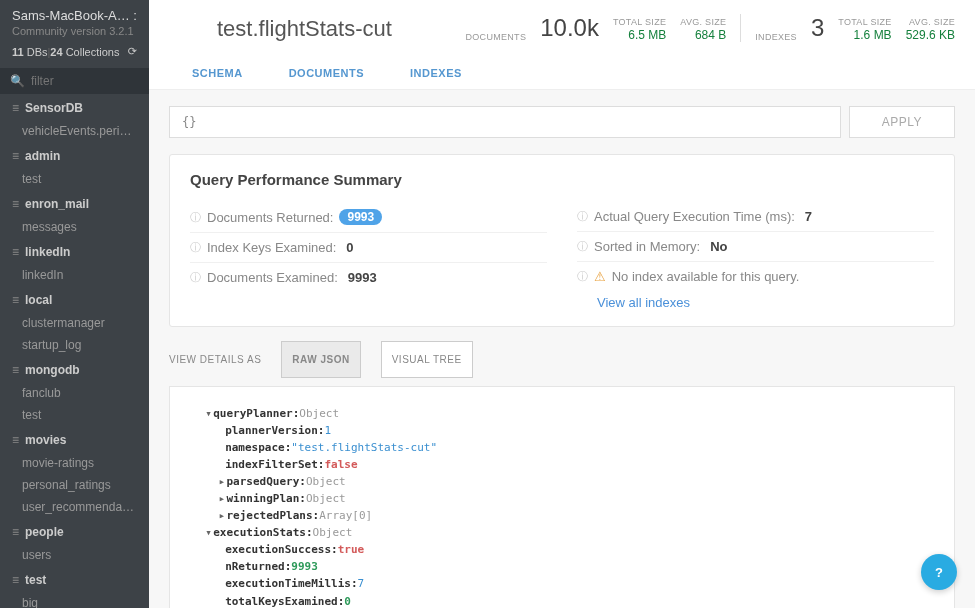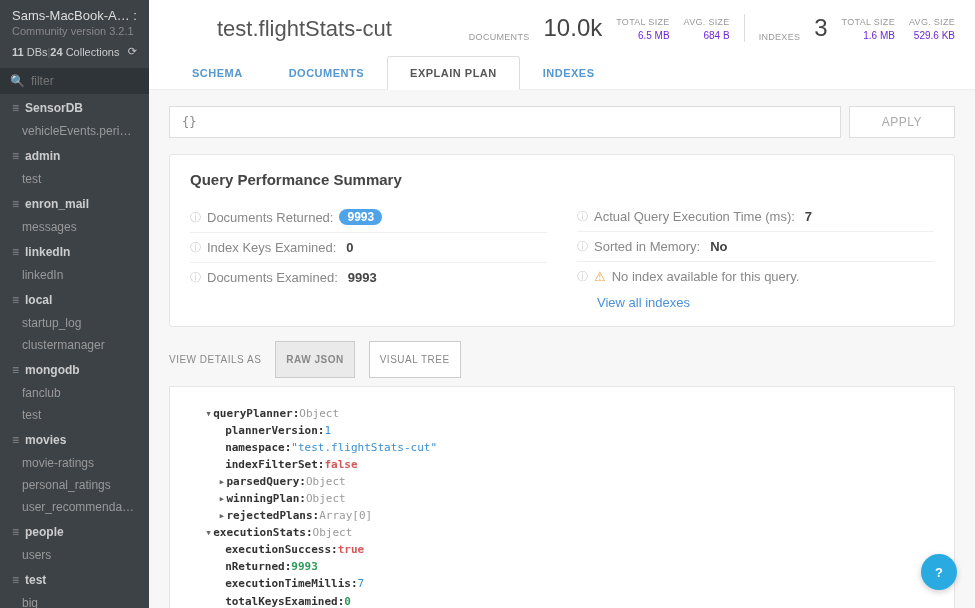--- a/index.html
+++ b/index.html
@@ -17,21 +17,21 @@
     .sb-db { padding: 7px 12px 5px; display: flex; align-items: center; gap: 6px; color: #ccc; font-weight: 600; font-size: 12px; cursor: pointer; }
     .sb-db .db-icon { color: #888; }
     .sb-coll { padding: 4px 12px 4px 22px; color: #999; font-size: 12px; cursor: pointer; white-space: nowrap; overflow: hidden; text-overflow: ellipsis; }
     .main { flex: 1; background: #f7f7f7; overflow-y: auto; }
     .topbar { background: #fff; border-bottom: 1px solid #eee; padding: 14px 20px 0; }
     .title-row { display: flex; align-items: flex-end; }
     .ns { font-size: 22px; font-weight: 300; color: #555; margin-left: 48px; }
     .stats { margin-left: auto; display: flex; align-items: flex-end; gap: 14px; }
     .stat { text-align: right; }
     .stat-label { font-size: 9px; text-transform: uppercase; color: #999; letter-spacing: 0.3px; display: block; }
-    .stat-val { font-size: 10px; color: #6d28d9; }
+    .stat-val { font-size: 12px; color: #15803d; }
     .stat-big { font-size: 24px; font-weight: 300; color: #444; }
     .stat-sep { width: 1px; height: 28px; background: #ddd; }
     .tabs { display: flex; margin-top: 14px; }
     .tab { padding: 10px 22px; font-size: 11px; font-weight: 600; letter-spacing: 0.5px; color: #5597d0; cursor: pointer; border: 1px solid transparent; border-bottom: none; text-transform: uppercase; }
     .tab.active { color: #555; background: #fff; border: 1px solid #ddd; border-bottom: 1px solid #fff; margin-bottom: -1px; border-radius: 3px 3px 0 0; }
     .content { padding: 16px 20px; }
     .query-row { display: flex; gap: 8px; margin-bottom: 16px; }
     .query-input { flex: 1; background: #fff; border: 1px solid #ddd; padding: 8px 12px; font-family: monospace; font-size: 12px; color: #888; }
     .apply-btn { background: #fff; border: 1px solid #ddd; padding: 0 32px; font-size: 12px; color: #aaa; letter-spacing: 0.5px; cursor: pointer; }
     .summary-box { background: #fff; border: 1px solid #e5e5e5; padding: 16px 20px; border-radius: 3px; }
@@ -39,21 +39,21 @@
     .summary-grid { display: flex; gap: 30px; }
     .summary-col { flex: 1; }
     .summary-line { padding: 7px 0; font-size: 13px; color: #888; display: flex; align-items: center; gap: 6px; }
     .summary-col .summary-line + .summary-line { border-top: 1px solid #f0f0f0; }
     .summary-line .info { color: #ccc; font-size: 11px; }
     .summary-line .lbl { color: #888; }
     .summary-line .val { font-weight: 700; color: #444; margin-left: 4px; }
     .badge { background: #4fa3e8; color: #fff; padding: 1px 8px; border-radius: 10px; font-weight: 700; font-size: 12px; }
     .warn-ico { color: #e8a13f; }
     .link { color: #4a90d9; cursor: pointer; margin-left: 20px; display: block; margin-top: 4px; }
-    .view-row { padding: 14px 0 8px; font-size: 10px; color: #888; letter-spacing: 0.5px; display: flex; align-items: center; gap: 14px; }
+    .view-row { padding: 14px 0 8px; font-size: 10px; color: #888; letter-spacing: 0.5px; display: flex; align-items: center; gap: 20px; }
     .view-btn { border: 1px solid #ccc; padding: 12px 10px; font-size: 10px; cursor: pointer; background: #fff; }
     .view-btn.active { background: #eaeaea; font-weight: 700; }
     .json-box { background: #fff; border: 1px solid #e5e5e5; padding: 18px 22px; font-family: "Menlo", "Monaco", monospace; font-size: 11px; line-height: 1.55; color: #333; white-space: pre; overflow-x: auto; }
     .k { color: #333; font-weight: 700; }
     .t { color: #999; }
     .s { color: #3a8fd0; }
     .n { color: #3a8fd0; }
     .b { color: #d35a5a; font-weight: 600; }
     .g { color: #2e9a5a; font-weight: 600; }
     .caret { display: inline-block; width: 8px; color: #666; }
@@ -96,22 +96,22 @@
         <div class="sb-coll">messages</div>
         <div class="sb-db">
           <span class="db-icon">≡</span>
           <span>linkedIn</span>
         </div>
         <div class="sb-coll">linkedIn</div>
         <div class="sb-db">
           <span class="db-icon">≡</span>
           <span>local</span>
         </div>
+        <div class="sb-coll">clustermanager</div>
         <div class="sb-coll">startup_log</div>
-        <div class="sb-coll">clustermanager</div>
         <div class="sb-db">
           <span class="db-icon">≡</span>
           <span>mongodb</span>
         </div>
         <div class="sb-coll">fanclub</div>
         <div class="sb-coll">test</div>
         <div class="sb-db">
           <span class="db-icon">≡</span>
           <span>movies</span>
         </div>
@@ -147,21 +147,20 @@
               <span class="stat-label">INDEXES</span>
             </div>
           <div class="stat-big">3</div>
           <div class="stat"><span class="stat-label">total size</span><span class="stat-val">1.6 MB</span></div>
           <div class="stat"><span class="stat-label">avg. size</span><span class="stat-val">529.6 KB</span></div>
         </div>
       </div>
       <div class="tabs">
         <div class="tab">SCHEMA</div>
         <div class="tab">DOCUMENTS</div>
-        <div class="tab active">EXPLAIN PLAN</div>
         <div class="tab">INDEXES</div>
       </div>
     </div>
 
     <div class="content">
       <div class="query-row">
         <div class="query-input">{}</div>
         <button class="apply-btn">APPLY</button>
       </div>
 

